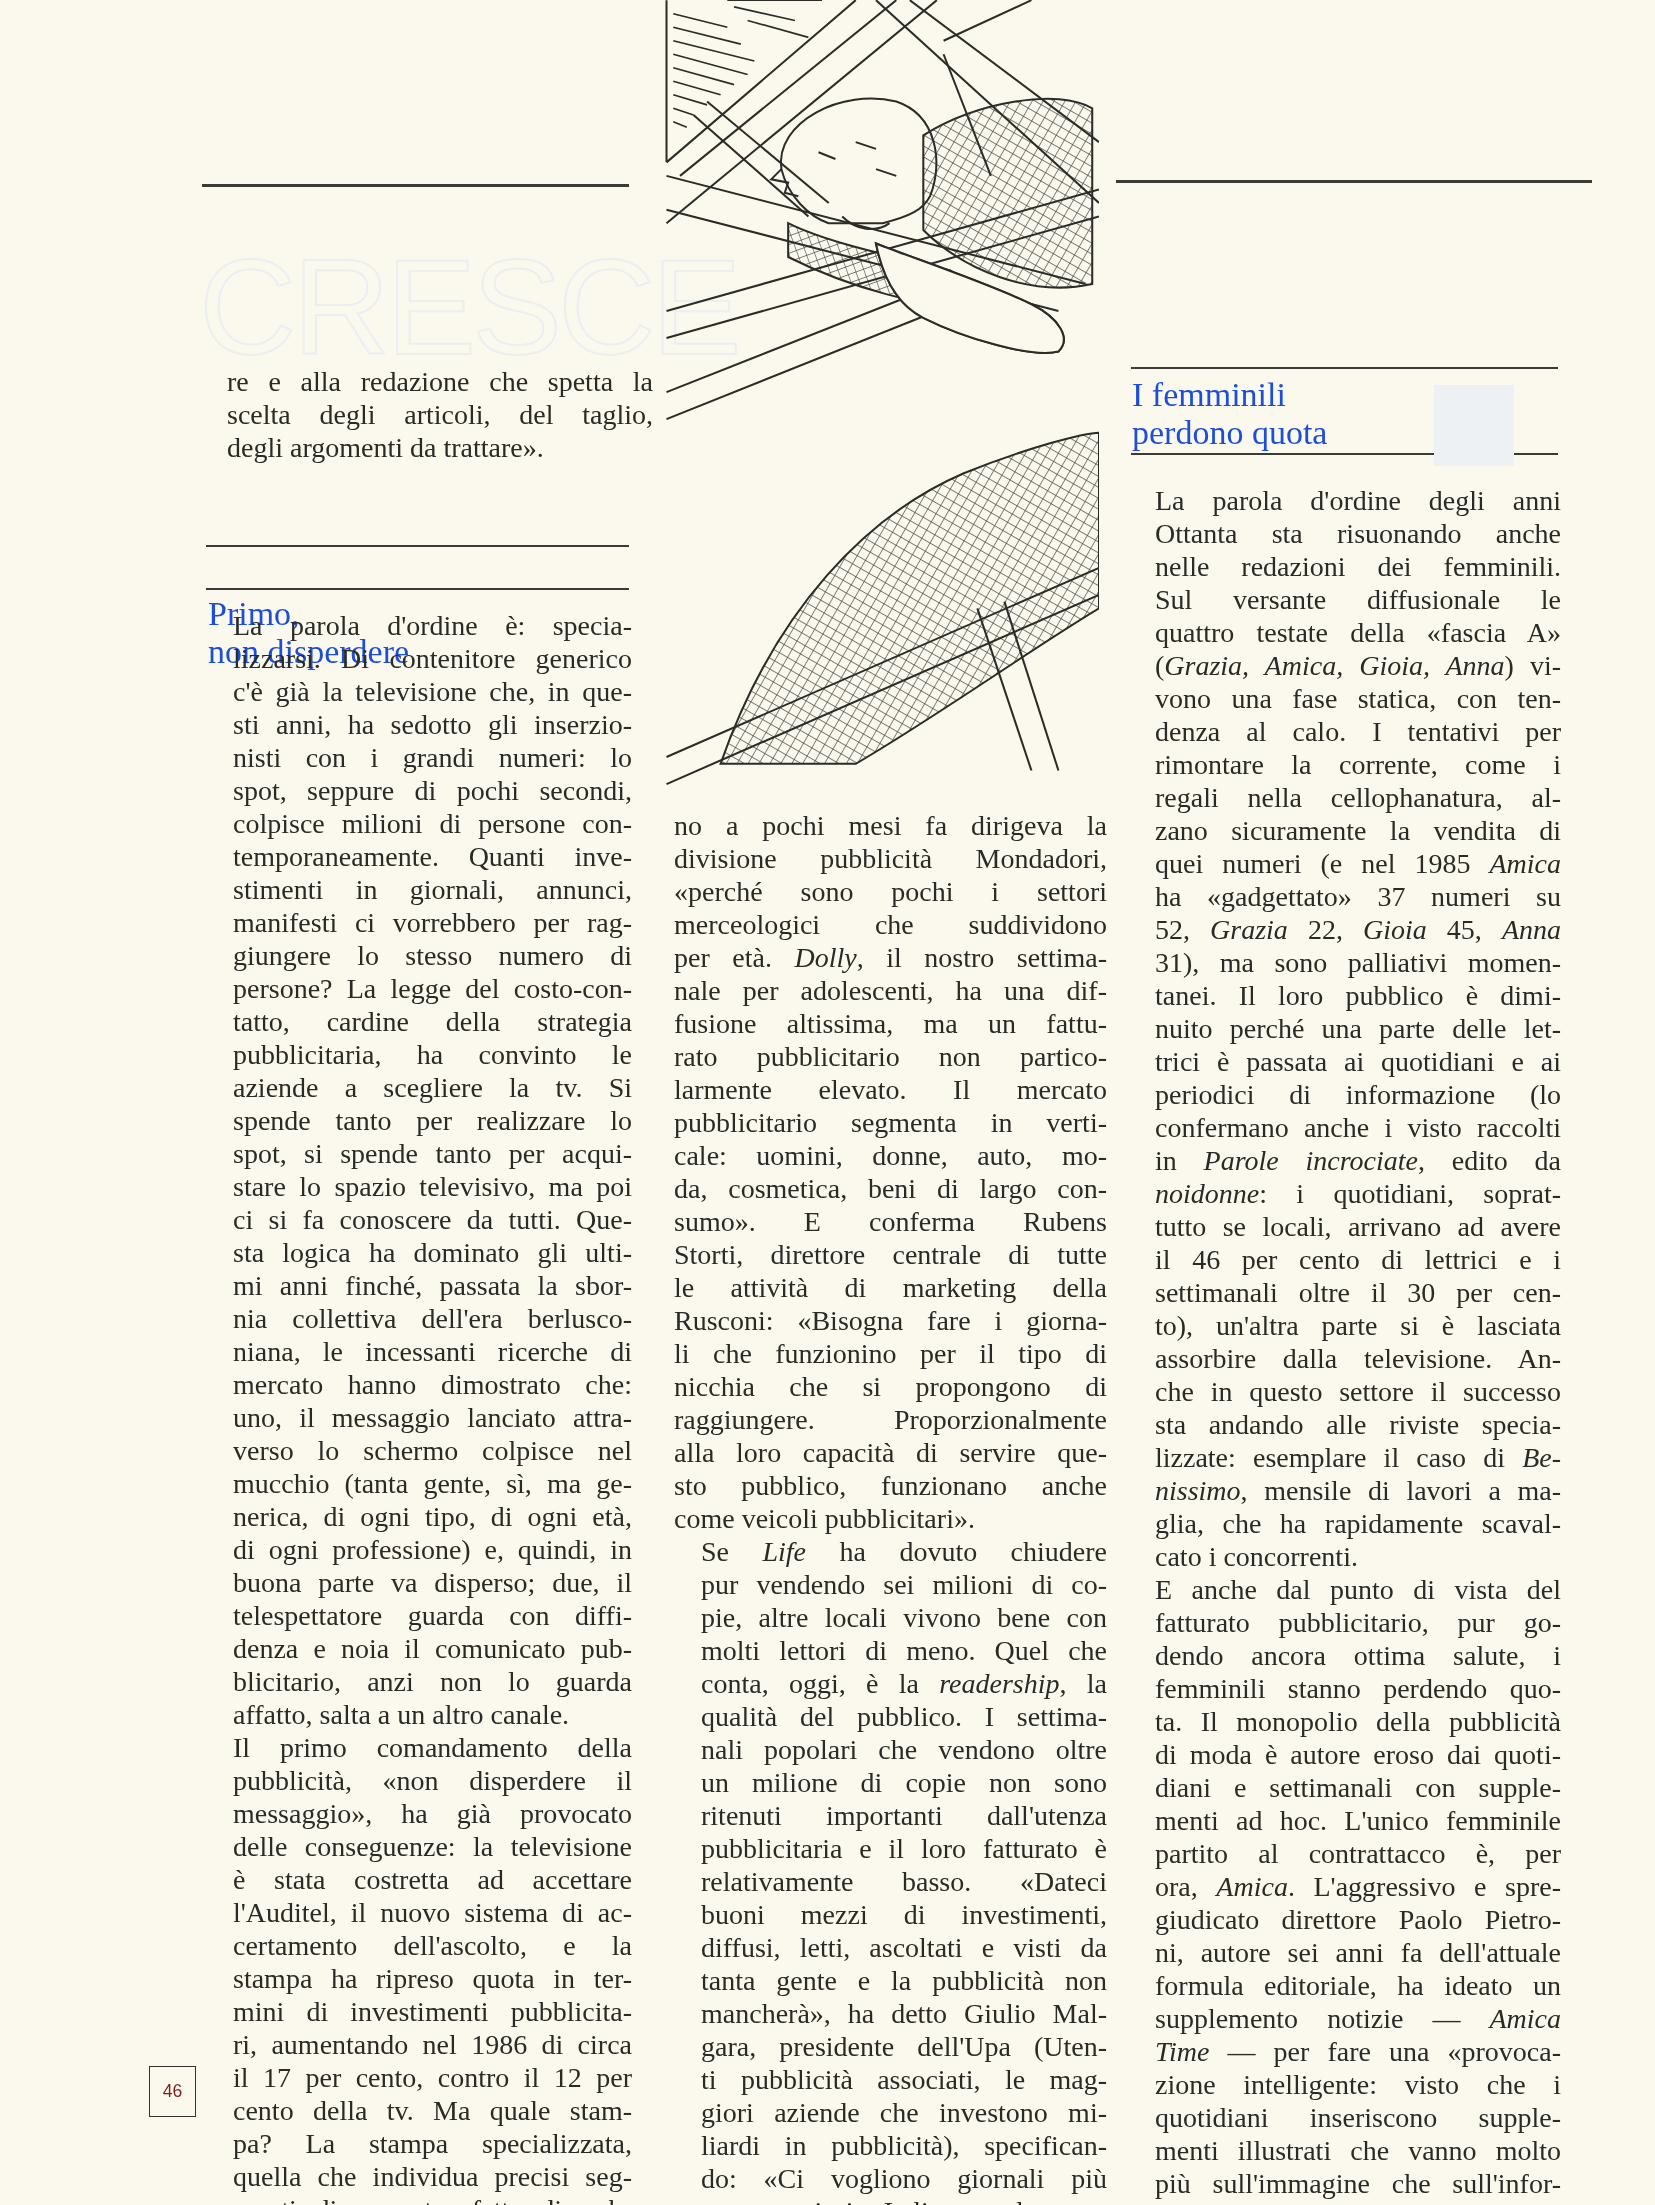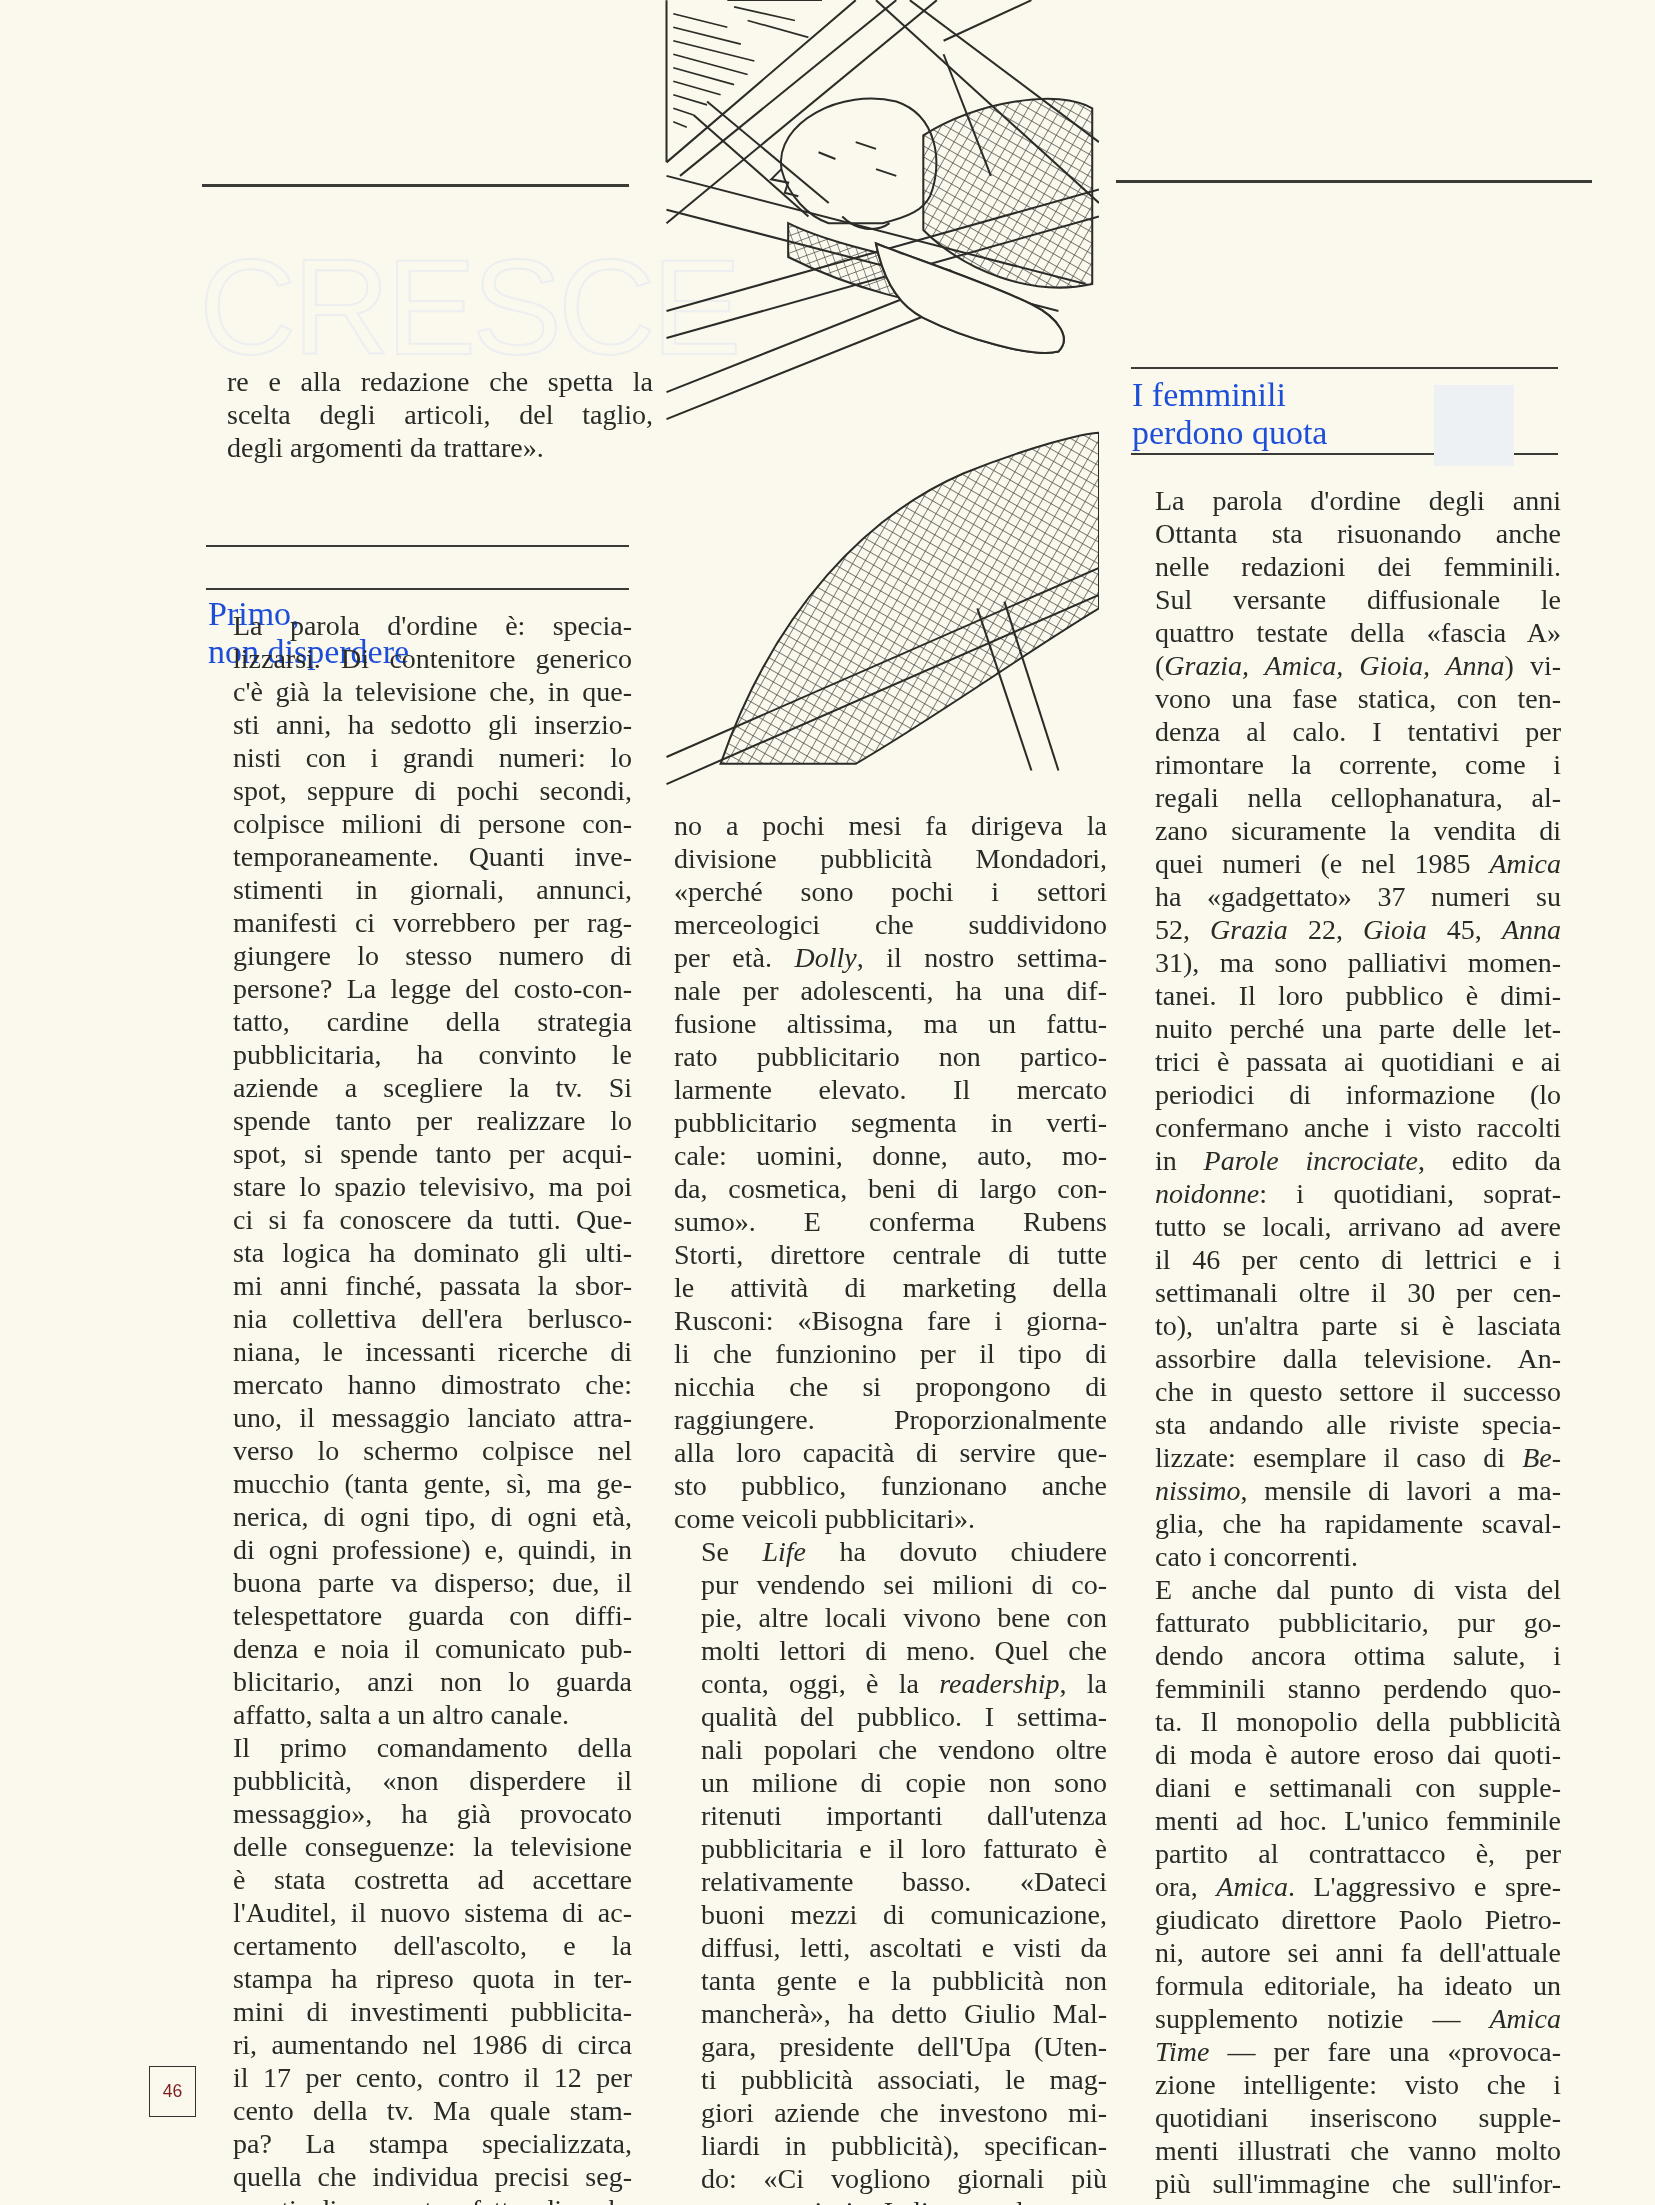--- a/index.html
+++ b/index.html
@@ -250,21 +250,21 @@
       <span class="ln">pur vendendo sei milioni di co-</span>
       <span class="ln">pie, altre locali vivono bene con</span>
       <span class="ln">molti lettori di meno. Quel che</span>
       <span class="ln">conta, oggi, è la <i>readership</i>, la</span>
       <span class="ln">qualità del pubblico. I settima-</span>
       <span class="ln">nali popolari che vendono oltre</span>
       <span class="ln">un milione di copie non sono</span>
       <span class="ln">ritenuti importanti dall'utenza</span>
       <span class="ln">pubblicitaria e il loro fatturato è</span>
       <span class="ln">relativamente basso. «Dateci</span>
-      <span class="ln">buoni mezzi di comunicazione,</span>
+      <span class="ln">buoni mezzi di investimenti,</span>
       <span class="ln">diffusi, letti, ascoltati e visti da</span>
       <span class="ln">tanta gente e la pubblicità non</span>
       <span class="ln">mancherà», ha detto Giulio Mal-</span>
       <span class="ln">gara, presidente dell'Upa (Uten-</span>
       <span class="ln">ti pubblicità associati, le mag-</span>
       <span class="ln">giori aziende che investono mi-</span>
       <span class="ln">liardi in pubblicità), specifican-</span>
       <span class="ln">do: «Ci vogliono giornali più</span>
       <span class="ln">segmentati, in Italia non lo sono</span>
     </p>

